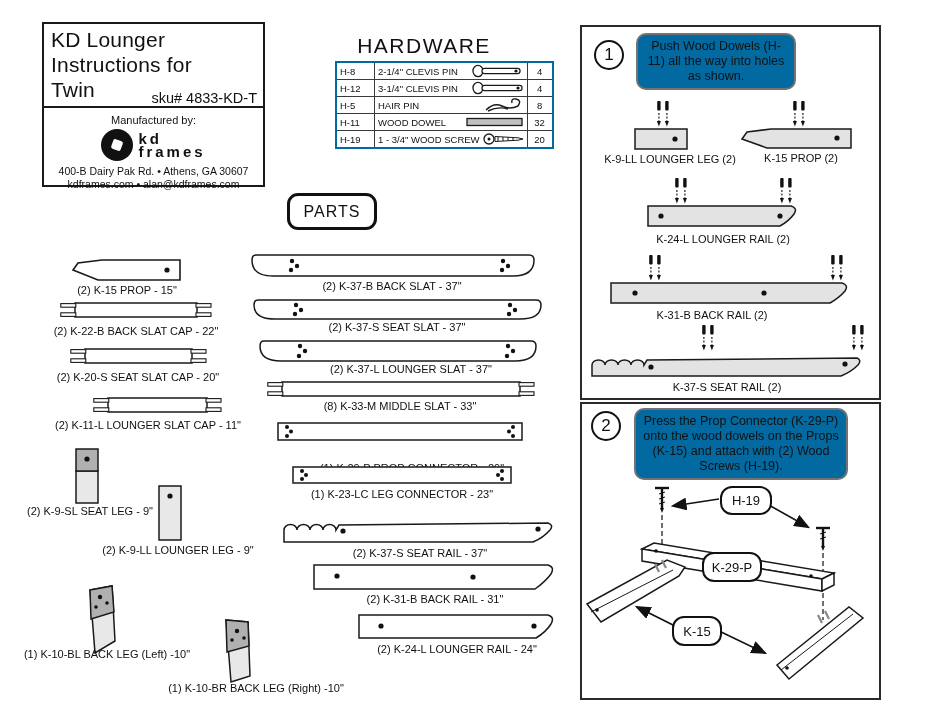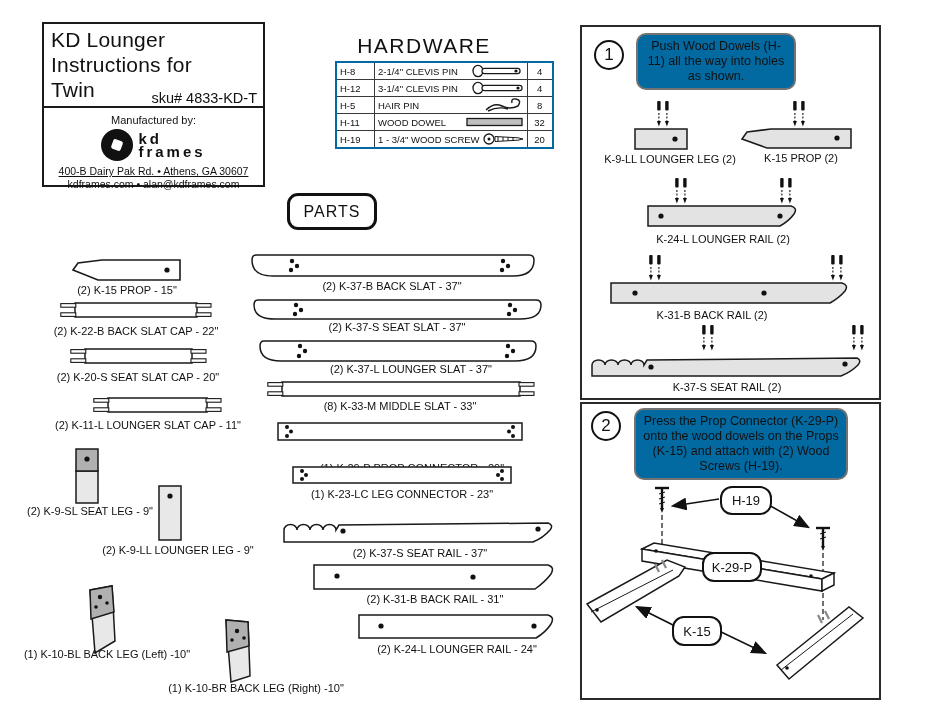--- a/index.html
+++ b/index.html
@@ -11,21 +11,21 @@
   .title-block{left:42px;top:22px;width:219px;height:161px;border:2px solid #1a1a1a;}
   .tb-top{position:relative;height:79px;border-bottom:2px solid #1a1a1a;padding:3px 6px 0 7px;}
   .tb-title{font-size:21px;line-height:25px;letter-spacing:.2px;}
   .tb-sku{position:absolute;right:6px;bottom:0;font-size:14.5px;}
   .tb-bottom{text-align:center;padding-top:6px;}
   .tb-mfg{font-size:11px;}
   .tb-logo{display:flex;justify-content:center;align-items:center;gap:5px;margin-top:2px;height:34px;}
   .logo-disc{width:32px;height:32px;border-radius:50%;background:#111;position:relative;flex:0 0 auto;}
   .logo-disc::after{content:"";position:absolute;left:11px;top:11px;width:10px;height:10px;background:#fff;border-radius:2px;transform:rotate(20deg);}
   .logo-text{font-weight:bold;font-size:15px;line-height:13px;text-align:left;letter-spacing:3px;}
-  .tb-address{font-size:10.5px;margin-top:3px;text-decoration:underline;}
+  .tb-address{font-size:10.5px;margin-top:3px;}
   .tb-contact{font-size:10.5px;margin-top:1px;}
 
   
   .hw-title{left:335px;top:34px;width:178px;text-align:center;font-size:21px;letter-spacing:1.5px;}
   table.hw{left:335px;top:61px;border-collapse:collapse;border:2px solid #0369a1;position:absolute;}
   table.hw td{border:1px solid #3a3a3a;font-size:9.5px;height:16px;padding:0 3px;white-space:nowrap;}
   td.hw-code{width:31px;}
   td.hw-name{width:136px;}
   .hw-name-inner{display:flex;align-items:center;justify-content:space-between;gap:2px;}
   td.hw-qty{width:18px;text-align:center;}

